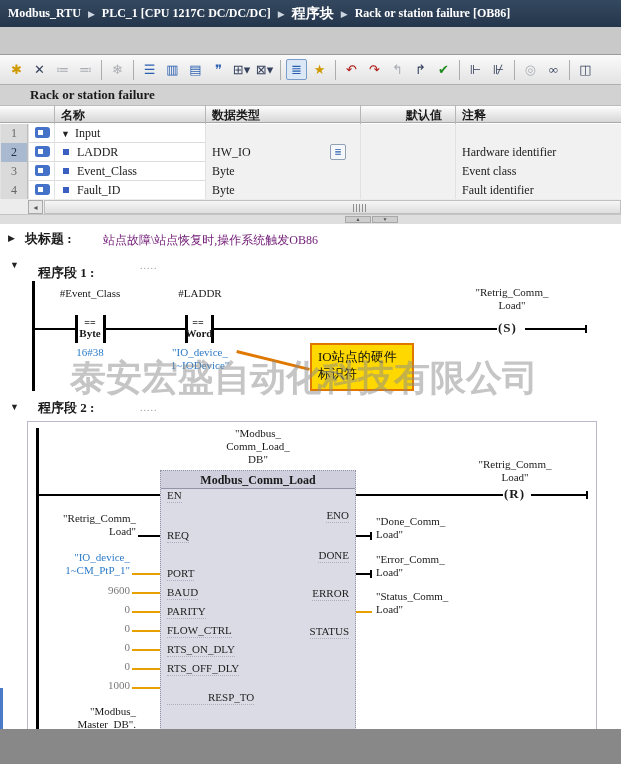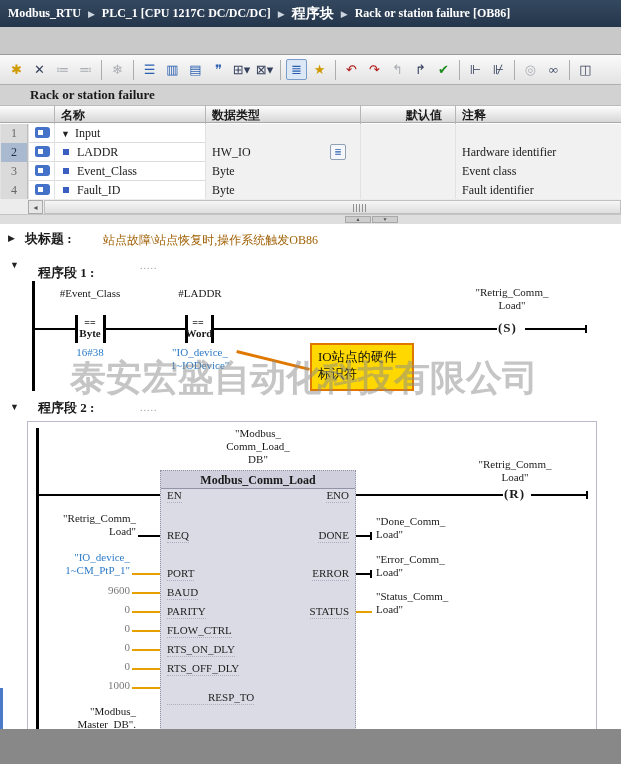--- a/index.html
+++ b/index.html
@@ -59,21 +59,21 @@
   .hs-grip{position:absolute;left:308px;top:3px;width:13px;height:8px;
     background:repeating-linear-gradient(90deg,#909090 0 1px,transparent 1px 3px);}
   .vsplit{position:absolute;top:215px;left:0;width:621px;height:9px;background:#dedede;}
   .vs-btn{position:absolute;top:1px;width:26px;height:7px;background:#cdcdcd;border:1px solid #a8a8a8;
     font-size:5px;color:#555;text-align:center;line-height:5px;}
 
   
   .sect{position:absolute;left:0;width:621px;background:#fff;font-size:13px;}
   .marker{position:absolute;font-size:9px;color:#222;}
   .sect-label{position:absolute;font-weight:bold;font-size:13px;}
-  .sect-body{position:absolute;font-size:12px;color:#a16207;}
+  .sect-body{position:absolute;font-size:12px;color:#701a75;}
   .dots{position:absolute;font-size:10px;color:#999;letter-spacing:1px;}
 
   
   .wire{position:absolute;height:2px;background:#000;}
   .wire.o{background:#E8A000;}
   .bar{position:absolute;width:3px;background:#000;}
   .vtick{position:absolute;width:2px;height:8px;background:#000;}
   .lbl{position:absolute;font-size:11px;line-height:13px;color:#1a1a1a;white-space:nowrap;}
   .c{text-align:center;} .rr{text-align:right;} .bluev{color:#2E7BC7;} .grayv{color:#7a7a7a;}
   .coil{position:absolute;font-size:13px;font-weight:bold;letter-spacing:1px;}
@@ -82,21 +82,21 @@
     border:2px solid #E07800;font-size:13px;line-height:17px;padding:3px 6px;color:#111;}
   .callout-line{position:absolute;left:237px;top:71px;width:75px;height:2.5px;background:#E07800;
     transform:rotate(13.8deg);transform-origin:0 0;}
 
   .net2{position:absolute;top:421px;left:0;width:621px;height:343px;}
   .net2box{position:absolute;left:27px;top:0;width:570px;height:346px;border:1px solid #b9b9cc;background:#fff;}
   .fb{position:absolute;left:160px;top:49px;width:196px;height:288px;background:#dbdbe5;border:1px dotted #8f8fa3;}
   .fb-head{position:absolute;left:0;top:0;width:100%;height:18px;background:#cfcfdd;border-bottom:1px solid #9292a8;
     font-size:12px;font-weight:bold;text-align:center;padding-top:2px;}
   .pin{position:absolute;font-size:11px;color:#222;border-bottom:1px dotted #adadc0;padding-bottom:1px;}
-  .pin.right{text-align:right;}
+  .pin.right{text-align:right;margin-top:20px;}
 
   .watermark{position:absolute;left:70px;top:354px;font-size:36px;font-weight:bold;white-space:nowrap;
     color:rgba(140,140,140,0.5);z-index:60;pointer-events:none;letter-spacing:0;}
   .edge-blue{position:absolute;left:0;top:688px;width:3px;height:48px;background:#4a7ac8;z-index:70;}
 </style>
 </head>
 <body>
 
 <div class="screen">
 

